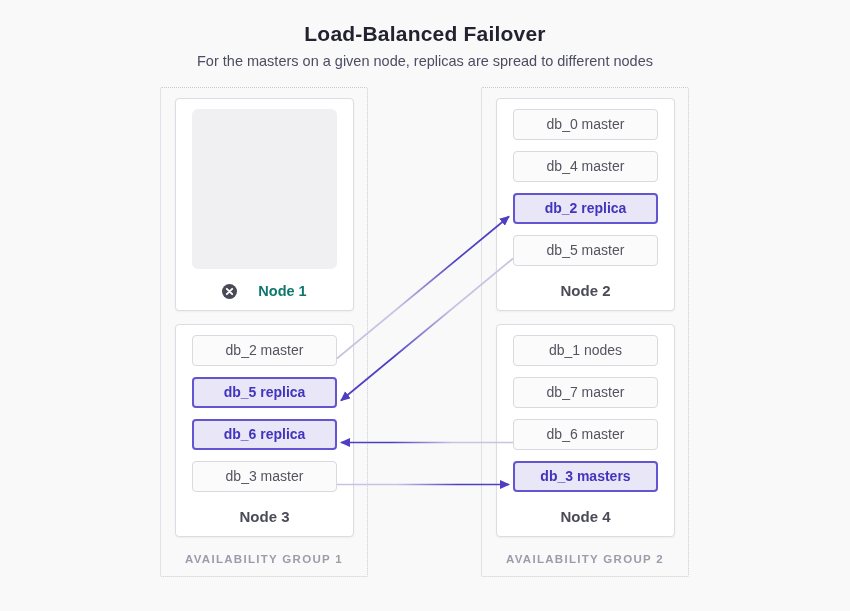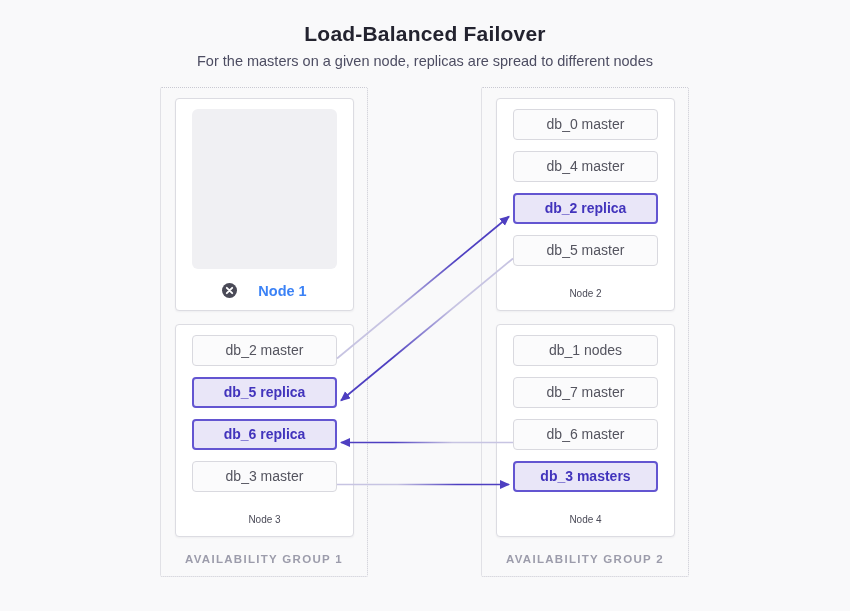--- a/index.html
+++ b/index.html
@@ -32,26 +32,26 @@
     position:absolute; left:14px; width:179px; height:213px; box-sizing:border-box;
     background:#ffffff; border:1px solid #dcdce2; border-radius:4px;
     box-shadow:0 1px 2px rgba(40,40,60,.05);
     padding:10px 16px 0 16px;
   }
   .node-top { top:10px; }
   .node-bottom { top:236px; }
 
   .node-name {
     position:absolute; bottom:11px; left:0; width:100%; text-align:center;
-    font-size:10px; font-weight:400; color:#4b4b58;
+    font-size:15px; font-weight:700; color:#4b4b58;
   }
   .failed-row {
     position:absolute; bottom:11px; left:0; width:100%;
-    display:flex; align-items:flex-start; justify-content:center; gap:21px;
-    font-size:14.5px; font-weight:700; color:#3b82f6;
+    display:flex; align-items:flex-end; justify-content:center; gap:21px;
+    font-size:14.5px; font-weight:700; color:#0f766e;
   }
   .failed-icon svg { display:block; }
 
   .placeholder {
     height:160px; background:#f0f0f3; border-radius:6px;
   }
 
   
   .db {
     height:31px; line-height:29px; box-sizing:border-box; margin-bottom:11px;

